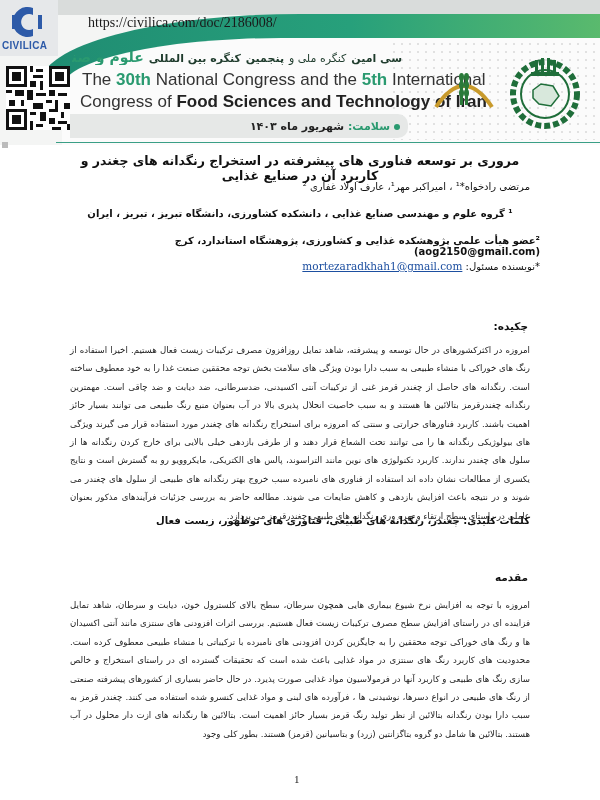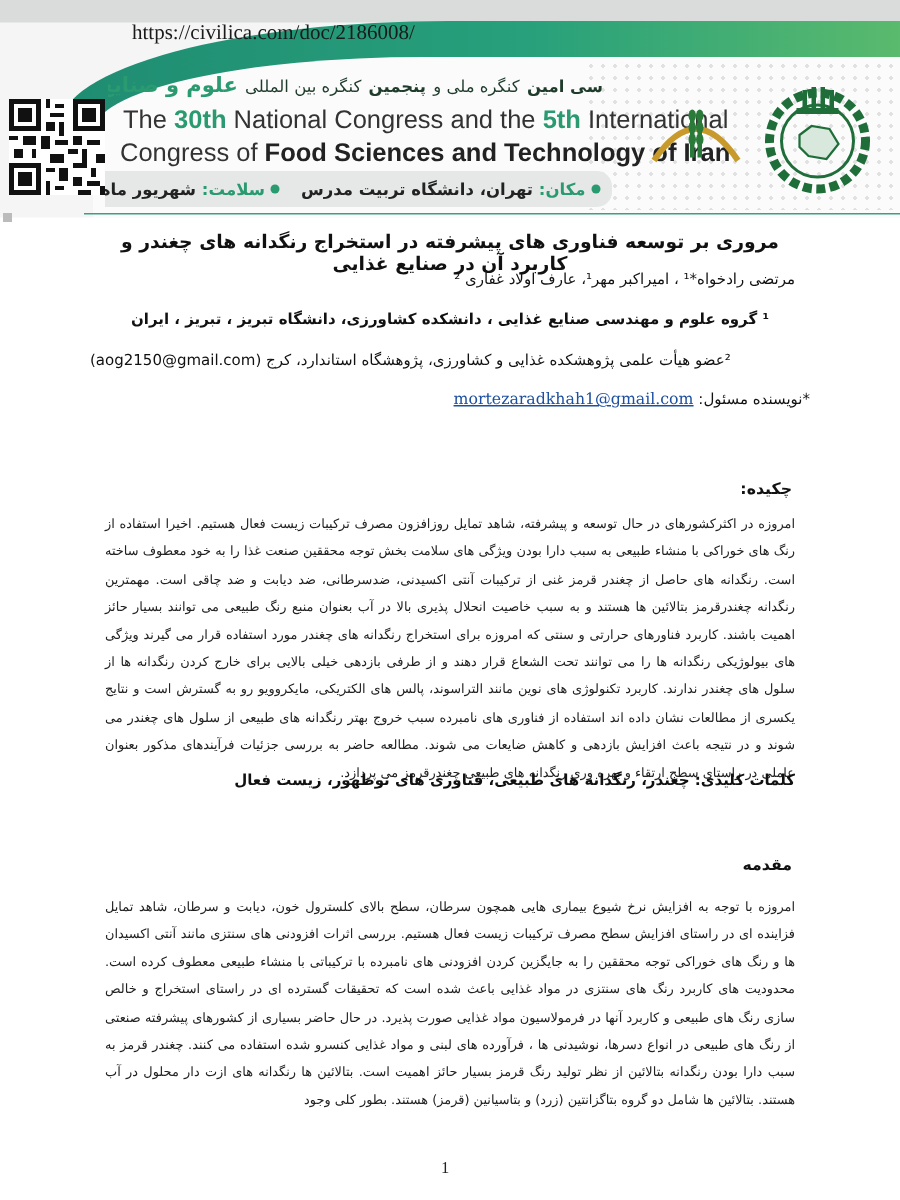--- a/index.html
+++ b/index.html
@@ -26,52 +26,59 @@
   .tmu-logo { position:absolute; left:424px; top:48px; width:80px; height:84px; }
   .tmu-fa { position:absolute; left:424px; top:90px; width:80px; text-align:center; font-family:"DejaVu Serif", serif; font-size:12px; color:#1e5c34; direction:rtl; font-style:italic; }
   .tmu-en1 { position:absolute; left:422px; top:108px; width:86px; text-align:center; font-family:Liberation Mono, monospace; font-size:12px; font-weight:bold; color:#c89a2c;margin-top:38px; }
   .tmu-en2 { position:absolute; left:422px; top:119px; width:86px; font-family:Liberation Sans, sans-serif; font-size:8px; color:#c89a2c;margin-top:44px; }
   .assoc-logo { position:absolute; left:505px; top:52px; width:80px; height:80px; }
   .rule { position:absolute; left:56px; top:142px; width:544px; height:1px; background:#3a9f86; }
   .small-sq { position:absolute; left:2px; top:142px; width:6px; height:6px; background:#bbb; }
   .title { position:absolute; left:70px; top:153px; width:460px; text-align:center; direction:rtl; font-family:"DejaVu Sans", sans-serif; font-size:12.5px; font-weight:bold; color:#111; }
   .authors { position:absolute; left:70px; top:181px; width:460px; direction:rtl; font-size:10px; color:#111; }
   .aff1 { position:absolute; left:60px; top:208px; width:480px; text-align:center; direction:rtl; font-size:10px; font-weight:bold; color:#111; }
-  .aff2 { position:absolute; left:60px; top:235px; width:480px; text-align:left; direction:rtl; font-size:10px; font-weight:normal; color:#111; }
+  .aff2 { position:absolute; left:60px; top:235px; width:480px; text-align:right; direction:rtl; font-size:10px; font-weight:bold; color:#111; }
   .corr { position:absolute; left:60px; top:260px; width:480px; direction:rtl; font-size:10px; color:#111; }
   .corr a { font-family:"DejaVu Serif", serif; color:#1d4fa0; text-decoration:underline; font-size:10.5px; }
 
   .heading { position:absolute; right:72px; font-size:10.5px; font-weight:bold; color:#111; direction:rtl; }
   .para { position:absolute; left:70px; width:460px; direction:rtl; text-align:justify; text-align-last:right; font-size:8.6px; line-height:18.4px; color:#222; }
   .keywords { position:absolute; left:70px; width:460px; top:515px; direction:rtl; text-align:right; font-size:10px; font-weight:bold; color:#111; }
   .page-no { position:absolute; left:294px; top:773px; font-family:"Liberation Serif", serif; font-size:11px; color:#222; }
 </style>
 </head>
 <body>
 
 <div class="banner">
   <div class="banner-topbar"></div>
   <div class="banner-swoosh"></div>
   <div class="banner-white"></div>
   <div class="dots"></div>
 
+  <div class="civ-logo">
+    <svg class="civ-c" viewBox="0 0 36 34">
+      <path d="M24 3 A15 15 0 1 0 24 31 L24 24 A8 8 0 1 1 24 10 Z" fill="#2d5aa8"></path>
+      <rect x="3" y="10" width="4" height="14" fill="#2d5aa8"></rect>
+      <rect x="29" y="10" width="4" height="14" fill="#2d5aa8"></rect>
+    </svg>
+    <div class="civ-text">CIVILICA</div>
+  </div>
   <div class="url">https://civilica.com/doc/2186008/</div>
 
   <div class="fa-title">
     <span class="dark">سی امین</span>
     <span class="dark" style="font-weight:normal">کنگره ملی و</span>
     <span class="dark">پنجمین</span>
-    <span class="dark" style="font-weight:normal">کنگره بین المللی</span>
+    <span class="dark" style="font-weight:bold">کنگره بین المللی</span>
     <span>علوم و صنایع غذایی ایران</span>
   </div>
   <div class="en1"><span>The </span><b>30th</b><span> National Congress and the </span><b>5th</b><span> International</span></div>
   <div class="en2"><span>Congress of </span><b>Food Sciences and Technology of Iran</b></div>
 
   <div class="infobar">
-    <span><span class="dot"></span><span class="lbl">مکان:</span> <span>تهران، دانشگاه تربیت مدرس</span></span>
     <span><span class="dot"></span><span class="lbl">سلامت:</span> <span>شهریور ماه ۱۴۰۳</span></span>
   </div>
 
   <svg class="qr" viewBox="0 0 21 21" shape-rendering="crispEdges">
     <rect width="21" height="21" fill="#fff"></rect>
     <g fill="#111">
       <rect x="0" y="0" width="7" height="7"></rect>
         <rect x="1" y="1" width="5" height="5" fill="#fff"></rect>
         <rect x="2" y="2" width="3" height="3"></rect>
       <rect x="14" y="0" width="7" height="7"></rect>

